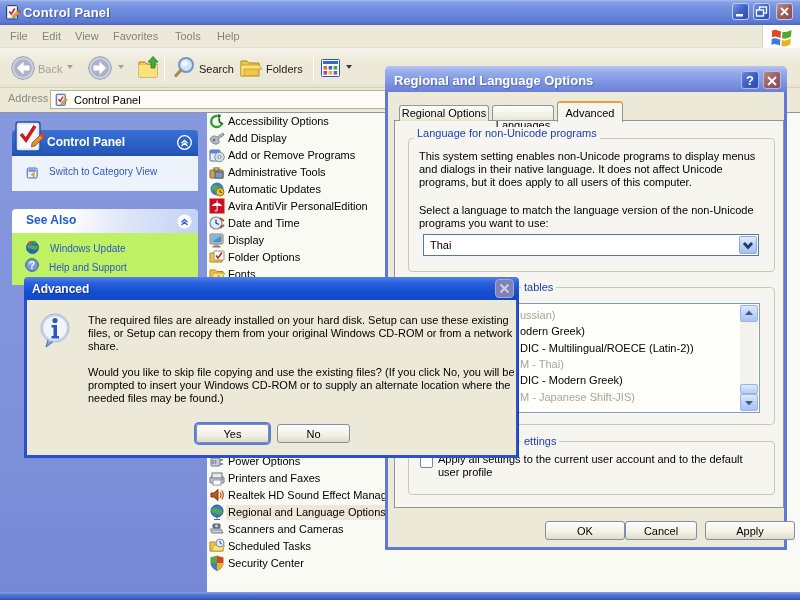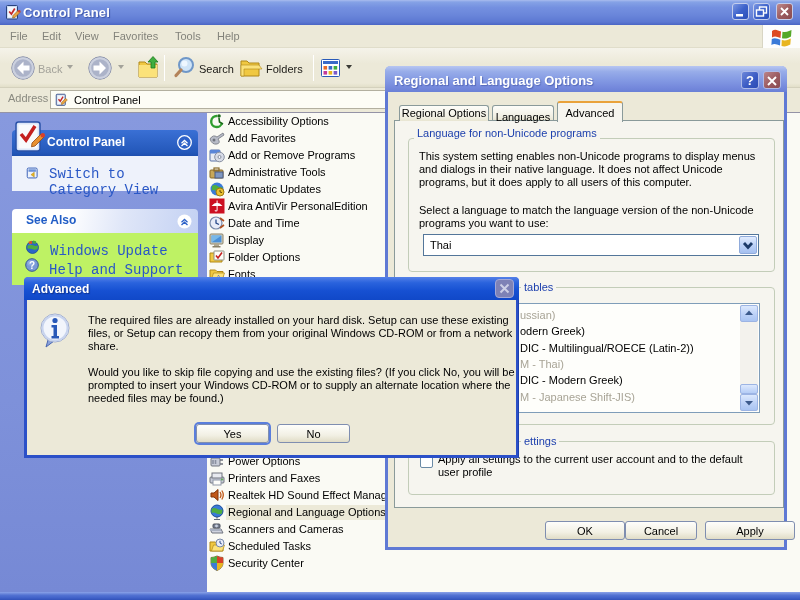--- a/index.html
+++ b/index.html
@@ -33,21 +33,21 @@
 #bottombar { left:0; top:592px; width:800px; height:8px; background:linear-gradient(to bottom,#8aa2e8,#5272d2 40%,#4263ca 70%,#3252ba); }
 
 .panel { position:absolute; left:12px; width:186px; }
 .phdr1 { height:26px; border-radius:4px 4px 0 0; background:linear-gradient(to bottom,#3a70d5,#2458ba 85%,#1e4fae); }
 .phdr1 span { position:absolute; left:35px; top:5px; color:#fff; font-weight:bold; font-size:12px; }
 .phdr2 { height:24px; border-radius:4px 4px 0 0; background:linear-gradient(100deg,#ffffff 30%,#dfe6f8 60%,#c3d1f3);text-align:right; }
 .phdr2 span { position:absolute; left:14px; top:4px; color:#215dc6; font-weight:bold; font-size:12px; }
 .chev { position:absolute; right:6px; top:5px; width:15px; height:15px; border-radius:50%; }
 .chev svg { position:absolute; left:0; top:0; }
 .pbody { position:relative; }
-.slink { color:#2a58c6; font-size:14px; position:absolute;font-family:Liberation Mono, monospace; }
+.slink { color:#2a58c6; font-size:10px; position:absolute; }
 
 .row { position:absolute; height:17px; font-size:11px; color:#000; }
 .row .ic { position:absolute; left:2px; top:0px; width:16px; height:16px; }
 .row .tx { position:absolute; left:21px; top:2px; white-space:nowrap; }
 
 
 #regdlg { left:385px; top:66px; width:402px; height:484px; border-radius:6px 6px 0 0;
   background:#5f79d4; }
 #regtitle { position:absolute; left:0; top:0; width:402px; height:26px; border-radius:5px 5px 0 0;
   background:linear-gradient(to bottom,#b7c6f1 0%,#97ace9 22%,#8399e3 55%,#7589dc 82%,#6a80d6 100%); }
@@ -247,21 +247,21 @@
             <circle cx="10" cy="3" r="1.8" fill="#1a6a1a"></circle>
             <path d="M10 5 L10.5 9 L14 11" stroke="#1a6a1a" stroke-width="1.6" fill="none"></path>
           </svg>
           <span class="tx">Accessibility Options</span>
         </div>
       <div class="row" style="left:0;top:17px;width:593px">
           <svg class="ic" viewBox="0 0 16 16">
             <path d="M1 9 Q4 4 8 7 L14 3 L15 5 L9 9 Q12 13 8 14 Q3 15 1 9 Z" fill="#b8bcc8" stroke="#70747e" stroke-width="0.8"></path>
             <circle cx="5" cy="10" r="1.5" fill="#70747e"></circle>
           </svg>
-          <span class="tx">Add Favorites</span>
+          <span class="tx">Add Display</span>
         </div>
       <div class="row" style="left:0;top:34px;width:593px">
           <svg class="ic" viewBox="0 0 16 16">
             <rect x="1" y="3" width="10" height="11" rx="1" fill="#e8ecf4" stroke="#5a72a8"></rect>
             <rect x="1" y="3" width="10" height="3.5" fill="#5a86d8"></rect>
             <circle cx="10.5" cy="10" r="4.8" fill="#d8dce8" stroke="#8890a0"></circle>
             <circle cx="10.5" cy="10" r="1.5" fill="#f8f8fc" stroke="#8890a0"></circle>
           </svg>
           <span class="tx">Add or Remove Programs</span>
         </div>
@@ -394,21 +394,21 @@
     <div id="regtitle">
       <span>Regional and Language Options</span>
       <div class="helpbtn" style="left:356px;background:linear-gradient(135deg,#6d88da 0%,#3c5cc4 55%,#2c4cb4 100%);font-size:13px;line-height:17px;color:#fff">?</div>
       <div class="helpbtn" style="left:378px;background:linear-gradient(135deg,#bb8489 0%,#9a5a60 55%,#8a4c52 100%)"><svg width="16" height="16" style="margin-top:1px">
             <path d="M4 4 L12 12 M12 4 L4 12" stroke="#fff" stroke-width="1.9"></path>
           </svg></div>
     </div>
     <div id="regbody">
       <div id="tabpage"></div>
       <div class="tab" style="left:11px;top:13px;width:90px;height:16px;padding-top:1px">Regional Options</div>
-      <div class="tab" style="left:104px;top:13px;width:62px;height:15px;padding-top:5px">Languages</div>
+      <div class="tab" style="left:104px;top:13px;width:62px;height:15px;padding-top:13px">Languages</div>
       <div class="tab" style="left:169px;top:9px;width:66px;height:21px;padding-top:4px;background:#f6f5ef;border-top:2px solid #e9a23b;font-size:11px;z-index:2">Advanced</div>
 
       <div class="grp" style="left:20px;top:46px;width:367px;height:134px"></div>
       <div class="grplbl" style="left:26px;top:35px">Language for non-Unicode programs</div>
       <div class="dtext" style="left:31px;top:58px;width:360px">This system setting enables non-Unicode programs to display menus<br>and dialogs in their native language. It does not affect Unicode<br>programs, but it does apply to all users of this computer.</div>
       <div class="dtext" style="left:31px;top:112px;width:360px">Select a language to match the language version of the non-Unicode<br>programs you want to use:</div>
       <div id="combo">
         <span class="cbtx">Thai</span>
         <div id="combobtn"><svg width="16" height="16">
               <path d="M4 6 L8 10.5 L12 6" stroke="#1c3a68" stroke-width="2.8" fill="none"></path>

